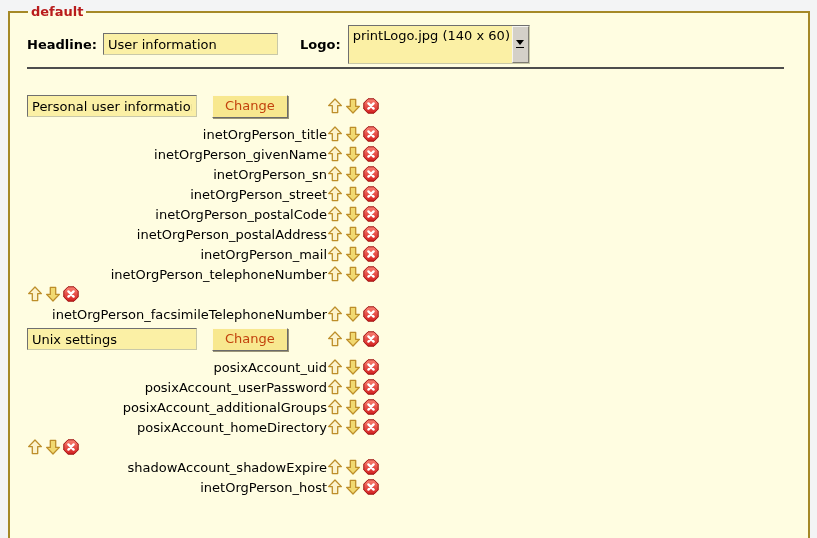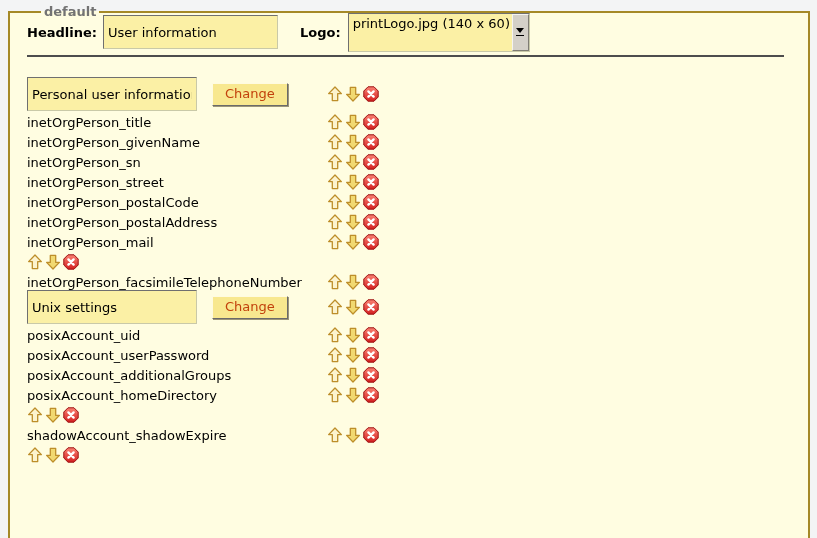--- a/index.html
+++ b/index.html
@@ -13,38 +13,39 @@
     overflow: hidden;
   }
   fieldset.panel {
     margin: 4px 7px 0 8px;
     border: 2px solid #a58927;
     background: #fffde1;
     padding: 2px 0 60px 17px;
     min-height: 580px;
   }
   legend.panel-legend {
-    color: #737373;
+    color: #b91c1c;
     font-weight: bold;
     padding: 0 3px;
-    margin-left: 14px;
+    margin-left: 1px;
   }
   .header-row {
     display: flex;
     align-items: center;
+    margin-top: 12px;
     height: 22px;
   }
   .lbl { font-weight: bold; }
   input.text-field {
     font-family: "DejaVu Sans", "Liberation Sans", sans-serif;
     font-size: 13px;
     background: #fbf0a5;
     border: 1px solid;
     border-color: #6f6f6f #c9c9a8 #c9c9a8 #6f6f6f;
-    height: 34px;
+    height: 22px;
     padding: 1px 4px;
     color: #000;
     outline: none;
   }
   #headline-input { width: 175px; margin-left: 6px; }
   .logo-lbl { margin-left: 22px; }
   .select {
     display: flex;
     align-items: stretch;
     margin-left: 7px;
@@ -104,20 +105,21 @@
     color: #c2410c;
     border: 1px solid;
     border-color: #fffbe0 #6a6a6a #6a6a6a #fffbe0;
     box-shadow: 1px 1px 0 #9c9679;
     cursor: pointer;
   }
   .item-row {
     display: flex;
     align-items: center;
     height: 20px;
+    text-align: right;
   }
   .item-label {
     width: 300px;
     white-space: nowrap;
     overflow: hidden;
   }
   .icon-group { display: flex; align-items: center; }
   .icon {
     display: inline-flex;
     width: 16px; height: 16px;
@@ -328,20 +330,41 @@
       </a>
       <a class="icon">
         <svg width="16" height="16" viewBox="0 0 16 16">
           <polygon points="5,0.8 11,0.8 15.2,5 15.2,11 11,15.2 5,15.2 0.8,11 0.8,5" fill="url(#redg)" stroke="#9c1111" stroke-width="1"></polygon>
           <path d="M5.4 5.4 L10.6 10.6 M10.6 5.4 L5.4 10.6" stroke="#ffffff" stroke-width="2.4" stroke-linecap="round"></path>
         </svg>
       </a>
     </span>
   </div>
 
+  <div class="item-row">
+    <span class="item-label">inetOrgPerson_telephoneNumber</span>
+    <span class="icon-group">
+      <a class="icon">
+        <svg width="16" height="16" viewBox="0 0 16 16">
+          <polygon points="8,1 14.4,7.6 10.7,7.6 10.7,14.6 5.3,14.6 5.3,7.6 1.6,7.6" fill="#fcf3cd" stroke="#bd8e2a" stroke-width="1.3" stroke-linejoin="round"></polygon>
+        </svg>
+      </a>
+      <a class="icon">
+        <svg width="16" height="16" viewBox="0 0 16 16">
+          <polygon points="8,15 1.6,8.4 5.3,8.4 5.3,1.4 10.7,1.4 10.7,8.4 14.4,8.4" fill="#f1d970" stroke="#bd8e2a" stroke-width="1.3" stroke-linejoin="round"></polygon>
+        </svg>
+      </a>
+      <a class="icon">
+        <svg width="16" height="16" viewBox="0 0 16 16">
+          <polygon points="5,0.8 11,0.8 15.2,5 15.2,11 11,15.2 5,15.2 0.8,11 0.8,5" fill="url(#redg)" stroke="#9c1111" stroke-width="1"></polygon>
+          <path d="M5.4 5.4 L10.6 10.6 M10.6 5.4 L5.4 10.6" stroke="#ffffff" stroke-width="2.4" stroke-linecap="round"></path>
+        </svg>
+      </a>
+    </span>
+  </div>
 
   <div class="item-row">
     <span class="icon-group">
       <a class="icon">
         <svg width="16" height="16" viewBox="0 0 16 16">
           <polygon points="8,1 14.4,7.6 10.7,7.6 10.7,14.6 5.3,14.6 5.3,7.6 1.6,7.6" fill="#fcf3cd" stroke="#bd8e2a" stroke-width="1.3" stroke-linejoin="round"></polygon>
         </svg>
       </a>
       <a class="icon">
         <svg width="16" height="16" viewBox="0 0 16 16">
@@ -539,20 +562,21 @@
       <a class="icon">
         <svg width="16" height="16" viewBox="0 0 16 16">
           <polygon points="5,0.8 11,0.8 15.2,5 15.2,11 11,15.2 5,15.2 0.8,11 0.8,5" fill="url(#redg)" stroke="#9c1111" stroke-width="1"></polygon>
           <path d="M5.4 5.4 L10.6 10.6 M10.6 5.4 L5.4 10.6" stroke="#ffffff" stroke-width="2.4" stroke-linecap="round"></path>
         </svg>
       </a>
     </span>
   </div>
 
   <div class="item-row">
+    <span class="item-label">inetOrgPerson_host</span>
     <span class="icon-group">
       <a class="icon">
         <svg width="16" height="16" viewBox="0 0 16 16">
           <polygon points="8,1 14.4,7.6 10.7,7.6 10.7,14.6 5.3,14.6 5.3,7.6 1.6,7.6" fill="#fcf3cd" stroke="#bd8e2a" stroke-width="1.3" stroke-linejoin="round"></polygon>
         </svg>
       </a>
       <a class="icon">
         <svg width="16" height="16" viewBox="0 0 16 16">
           <polygon points="8,15 1.6,8.4 5.3,8.4 5.3,1.4 10.7,1.4 10.7,8.4 14.4,8.4" fill="#f1d970" stroke="#bd8e2a" stroke-width="1.3" stroke-linejoin="round"></polygon>
         </svg>

